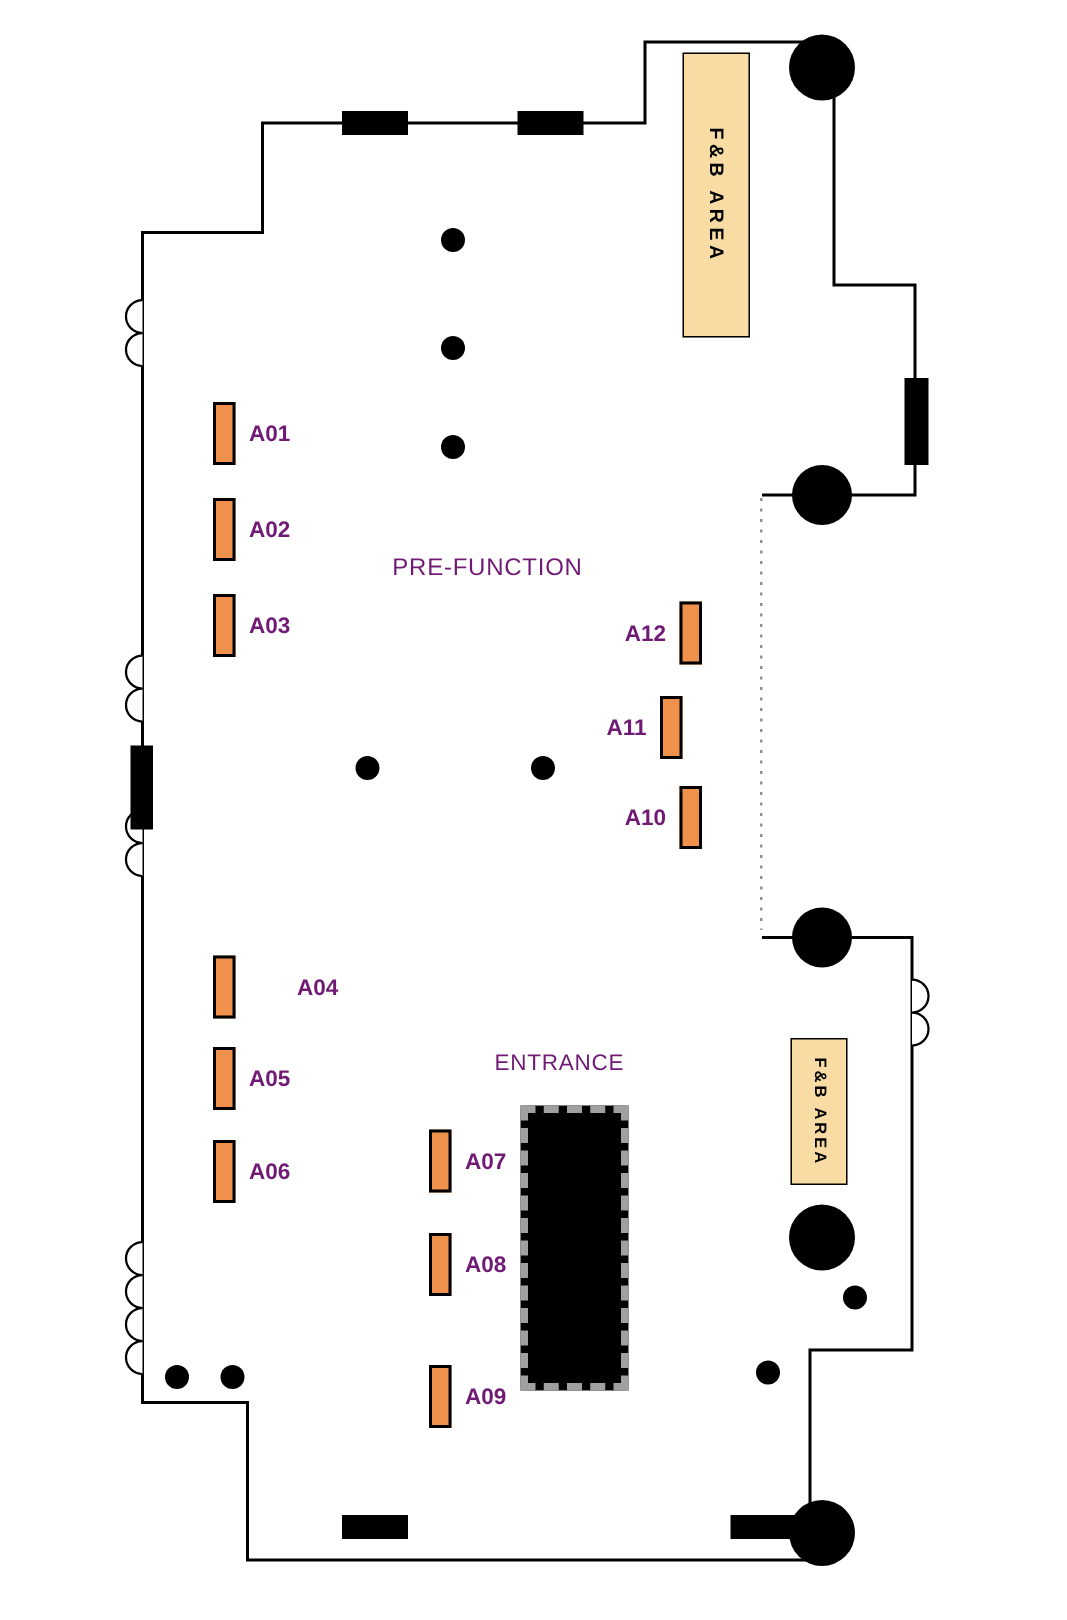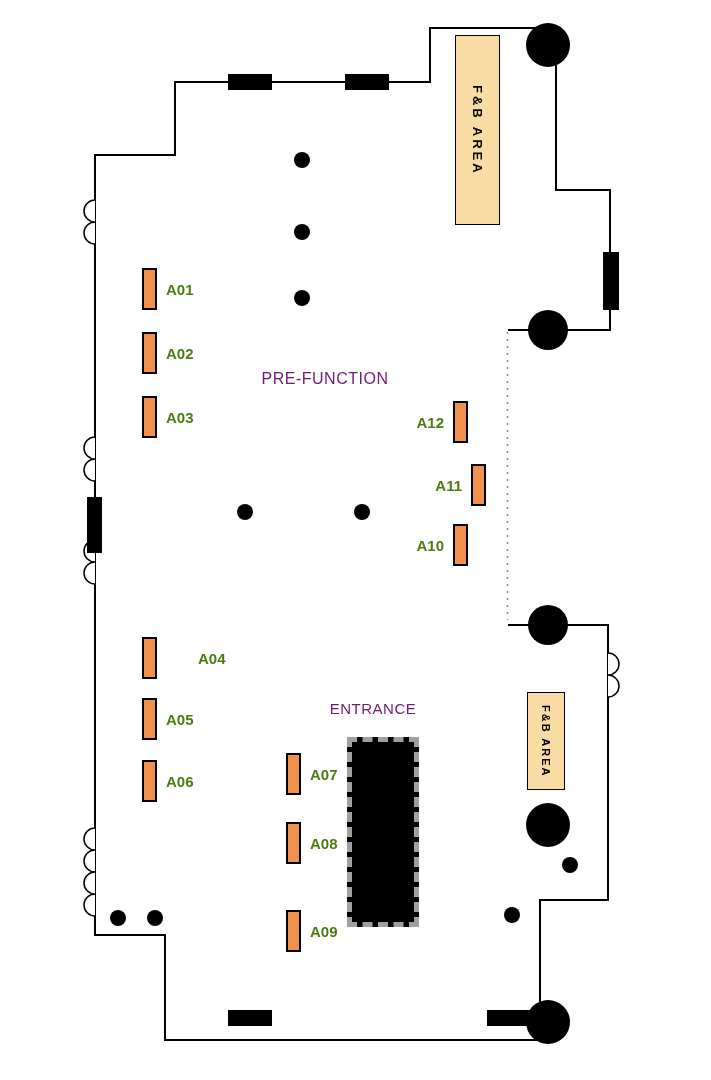--- a/index.html
+++ b/index.html
@@ -22,21 +22,21 @@
     display:block;
     width:15px;height:42px;
     background:#F0914C;
     border:2px solid #000;
     box-sizing:border-box;
     flex:0 0 auto;
   }
   .booth-label{
     font-weight:700;
     font-size:15px;
-    color:#4d7c0f;
+    color:#701a75;
     white-space:nowrap;
   }
   .booth-leftlabel .booth-label{width:38px;text-align:right;}
 
   
   .fnb{
     position:absolute;
     background:#F8DCA4;
     border:1.5px solid #000;
     box-sizing:border-box;
@@ -174,21 +174,21 @@
   </div>
   <div class="booth" style="left:286px;top:910px;">
     <span class="booth-rect"></span>
     <span class="booth-label">A09</span>
   </div>
 
   <div class="booth booth-leftlabel" style="left:406px;top:524px;">
     <span class="booth-label">A10</span>
     <span class="booth-rect"></span>
   </div>
-  <div class="booth booth-leftlabel" style="left:424px;top:464px;">
+  <div class="booth booth-leftlabel" style="left:393px;top:464px;">
     <span class="booth-label">A11</span>
     <span class="booth-rect"></span>
   </div>
   <div class="booth booth-leftlabel" style="left:406px;top:401px;">
     <span class="booth-label">A12</span>
     <span class="booth-rect"></span>
   </div>
 
 </div>
 

